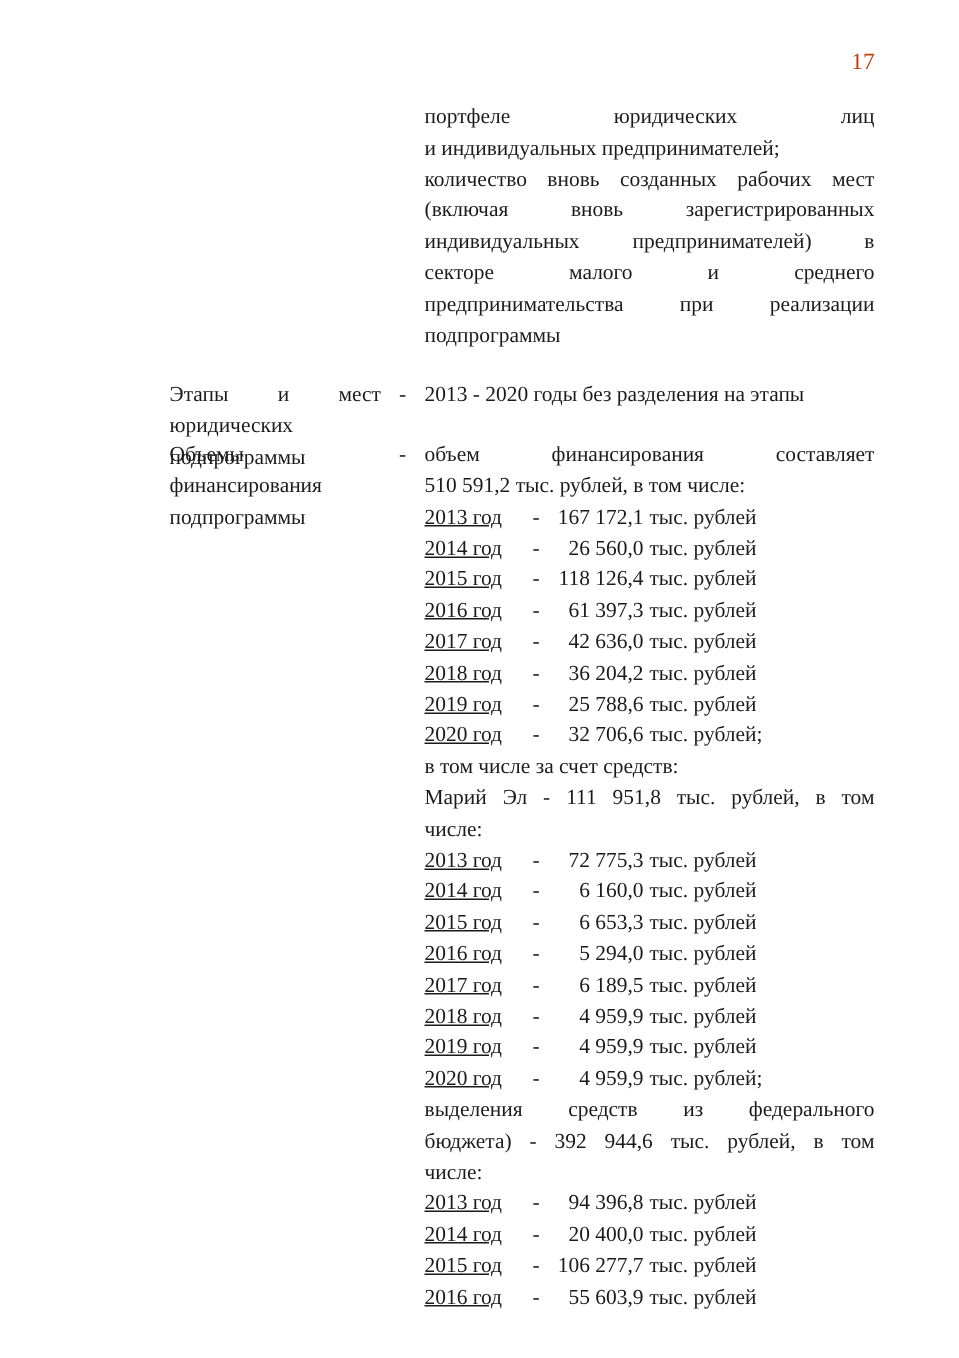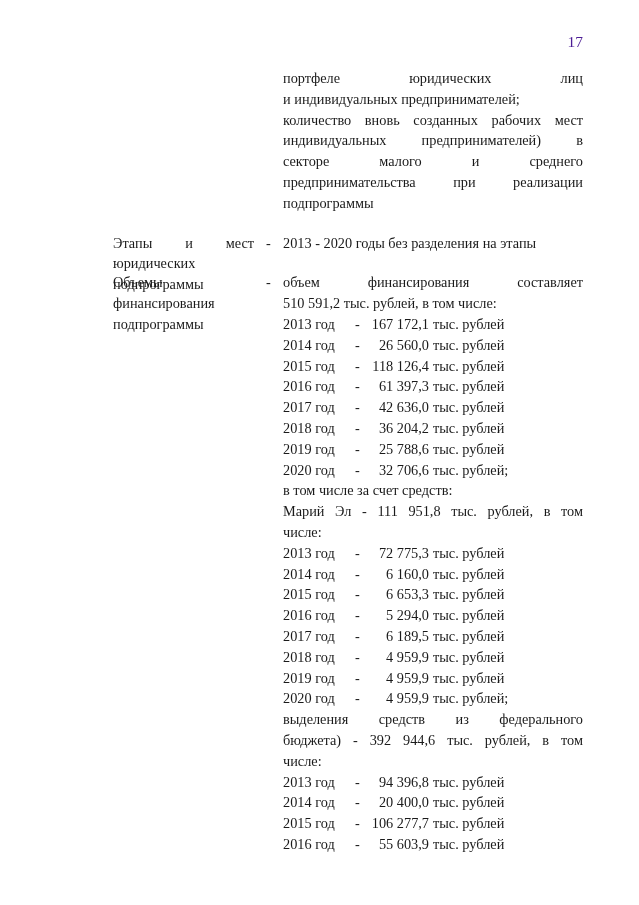--- a/index.html
+++ b/index.html
@@ -20,21 +20,21 @@
 
   
   .page-number {
     position: absolute;
     top: 33px;
     left: 0;
     width: 583px;
     text-align: right;
     font-size: 15.5px;
     line-height: 18px;
-    color: #4c1d95;
+    color: #c2410c;
   }
 
   
   .content {
     position: absolute;
     top: 68px;
     left: 113px;
     width: 470px;
   }
 
@@ -97,21 +97,21 @@
     white-space: nowrap;
   }
 
   
   .money-line {
     display: flex;
     align-items: baseline;
     white-space: nowrap;
     line-height: 20.8px;
   }
-  .money-line .yr { width: 72px; flex: 0 0 72px; }
+  .money-line .yr { width: 72px; flex: 0 0 72px; text-decoration: underline; }
   .money-line .sep { width: 11px; flex: 0 0 11px; }
   .money-line .amt {
     width: 63px;
     flex: 0 0 63px;
     text-align: right;
     padding-right: 4px;
   }
   .money-line .unit { flex: 0 0 auto; }
 
   
@@ -130,20 +130,21 @@
   <div class="page-number">17</div>
 
   <div class="content">
 
     <div class="cont-block">
       <div class="value-col">
         <p class="p-just">
           <span class="spread">портфеле юридических лиц</span>
           <span>и индивидуальных предпринимателей;</span>
           <span class="spread">количество вновь созданных рабочих мест</span>
+          <span class="spread">(включая вновь зарегистрированных</span>
           <span class="spread">индивидуальных предпринимателей) в</span>
           <span class="spread">секторе малого и среднего</span>
           <span class="spread">предпринимательства при реализации</span>
           <span>подпрограммы</span>
         </p>
       </div>
     </div>
 
     <div class="row">
       <div class="label-col">

